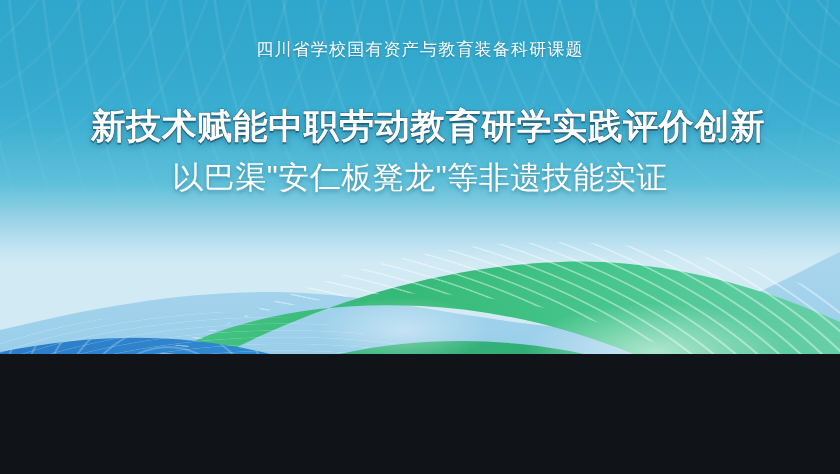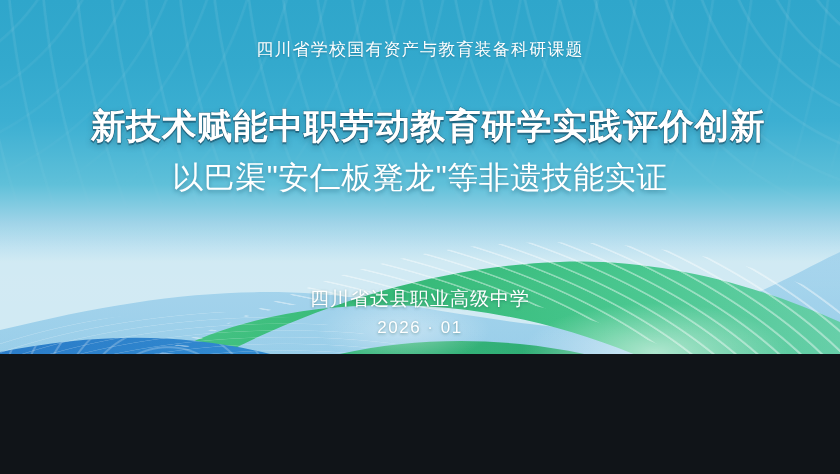--- a/index.html
+++ b/index.html
@@ -254,19 +254,15 @@
 
   <div class="content">
 
     <div class="eyebrow">四川省学校国有资产与教育装备科研课题</div>
 
     <div class="title-main">新技术赋能中职劳动教育研学实践评价创新</div>
 
     <div class="title-sub">以巴渠"安仁板凳龙"等非遗技能实证</div>
 
 
-    <div class="footer">
-      <div class="org">四川省达县职业高级中学</div>
-      <div class="date">2026 · 01</div>
-    </div>
 
   </div>
 </div>
 
 </body></html>

